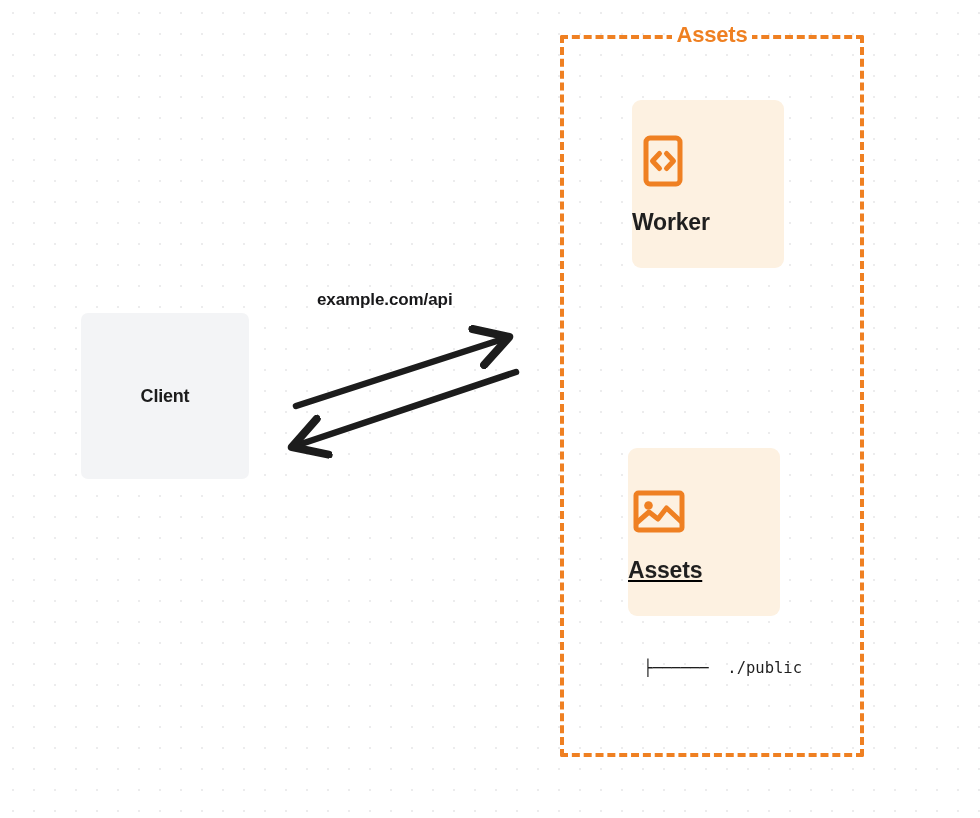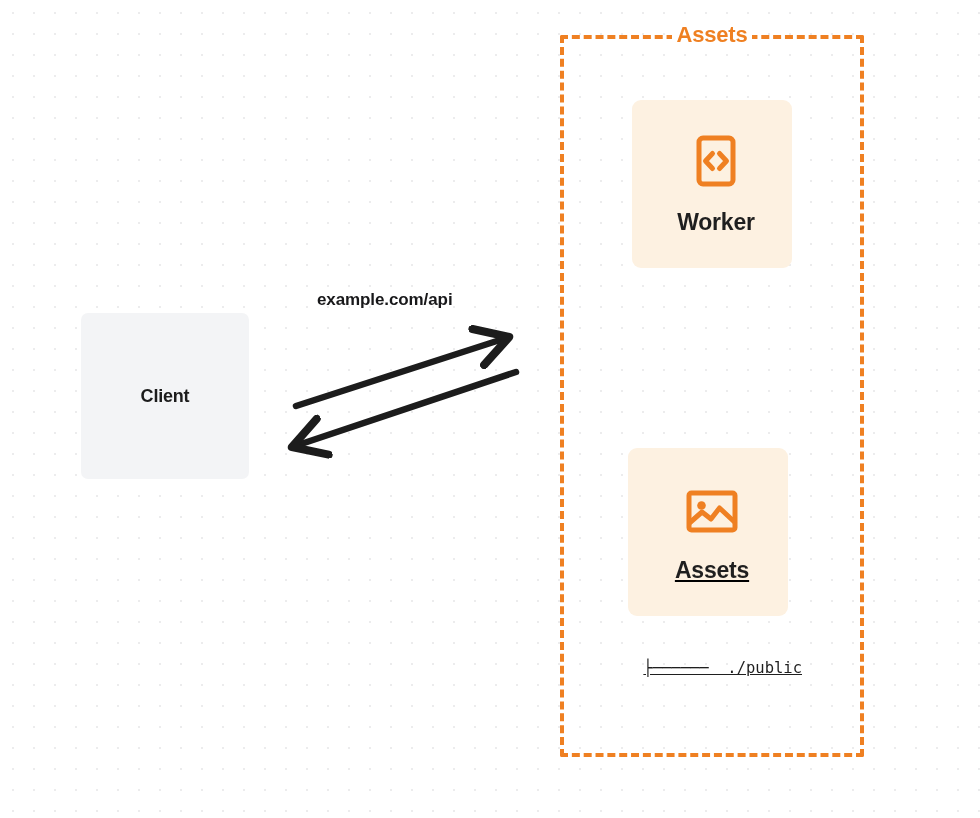--- a/index.html
+++ b/index.html
@@ -74,23 +74,22 @@
 
   
   .svc-card {
     position: absolute;
     width: 152px;
     height: 168px;
     background: #fdf1e1;
     border-radius: 9px;
     display: flex;
     flex-direction: column;
-    align-items: center;
+    align-items: flex-start;
     justify-content: center;
-    padding-left: 8px;
   }
   .svc-card.worker { left: 632px; top: 100px; }
   .svc-card.assets { left: 628px; top: 448px; text-decoration: underline; }
   .svc-icon {
     width: 62px;
     height: 62px;
     display: block;
     margin-bottom: 14px;
   }
   .svc-label {
@@ -107,21 +106,21 @@
     top: 616px;
     width: 208px;
     font-family: "DejaVu Sans Mono", "Liberation Mono", monospace;
     font-size: 15.5px;
     line-height: 21px;
     color: #1f1f1f;
     white-space: pre;
     text-align: right;
     font-weight: normal;
   }
-  .file-tree .tree-row { display: block; text-decoration: underline; }
+  .file-tree .tree-row { display: block; }
 
   
   .arrows {
     position: absolute;
     left: 0;
     top: 0;
     width: 980px;
     height: 818px;
     pointer-events: none;
   }

